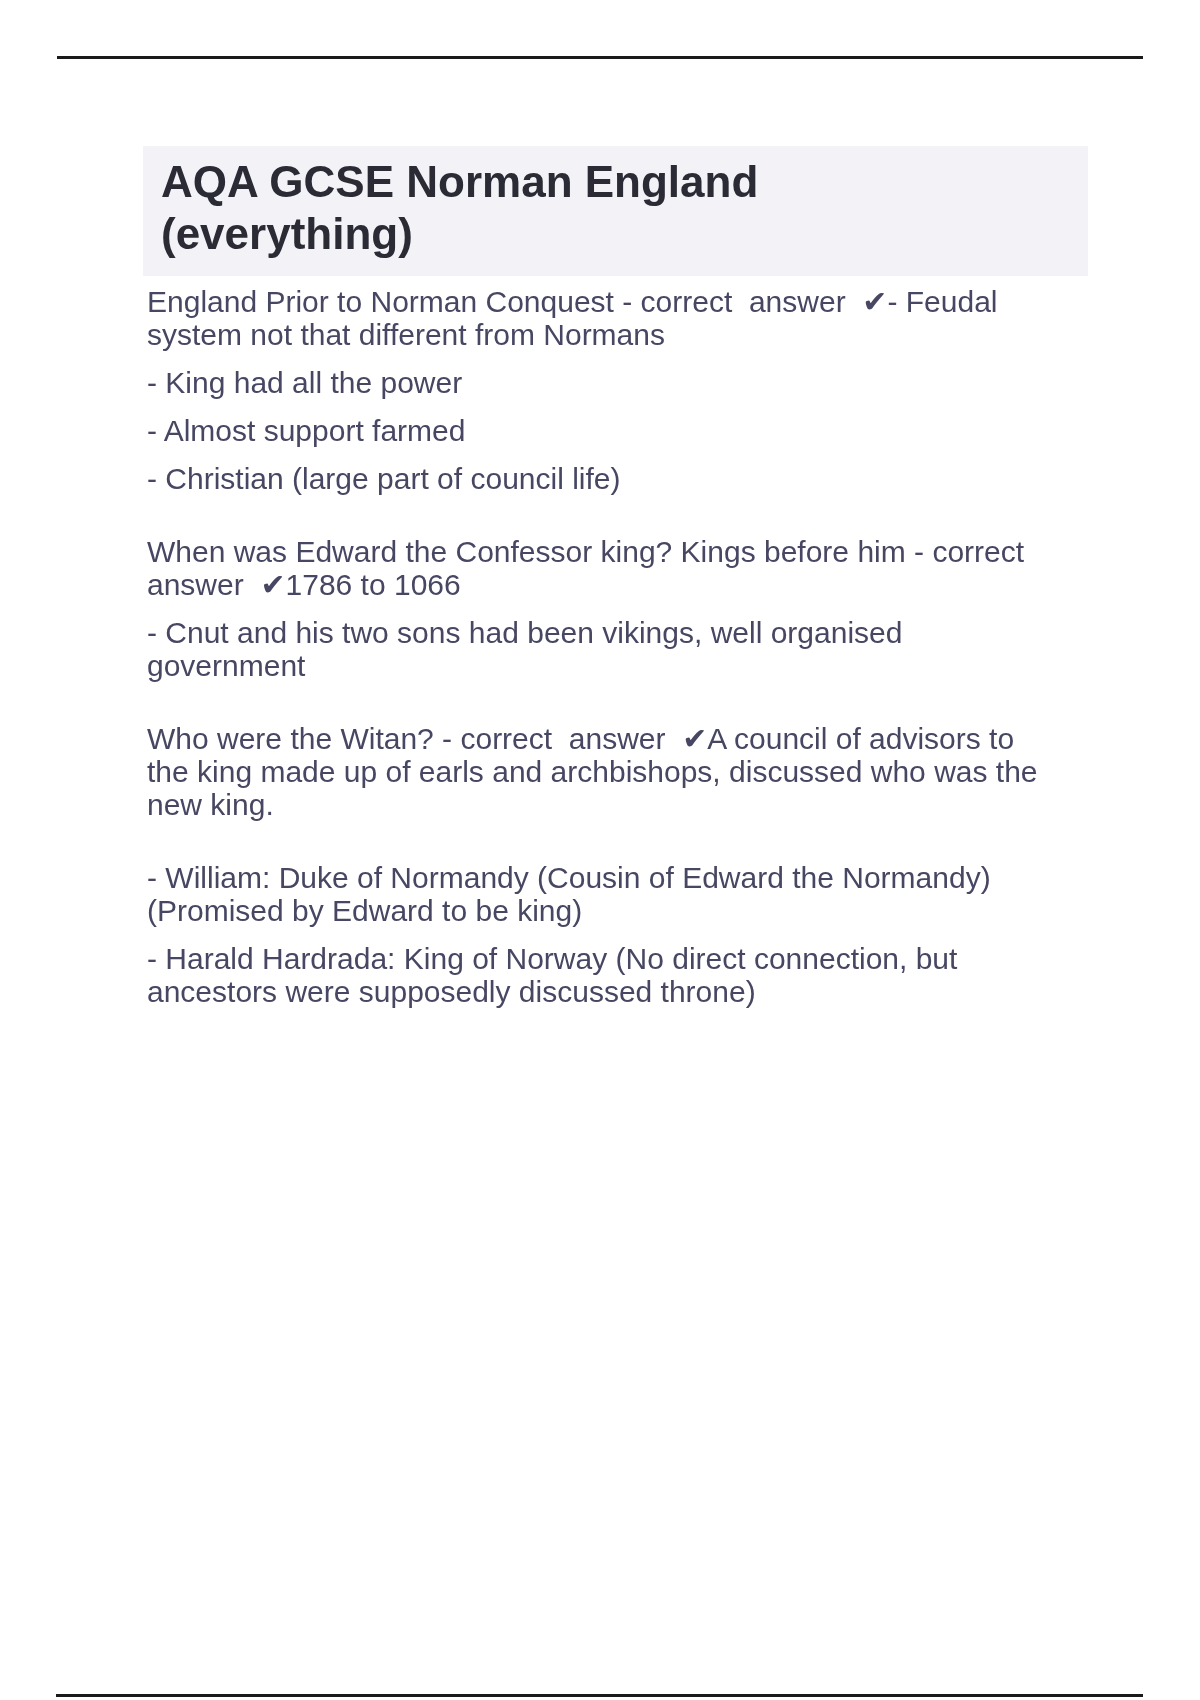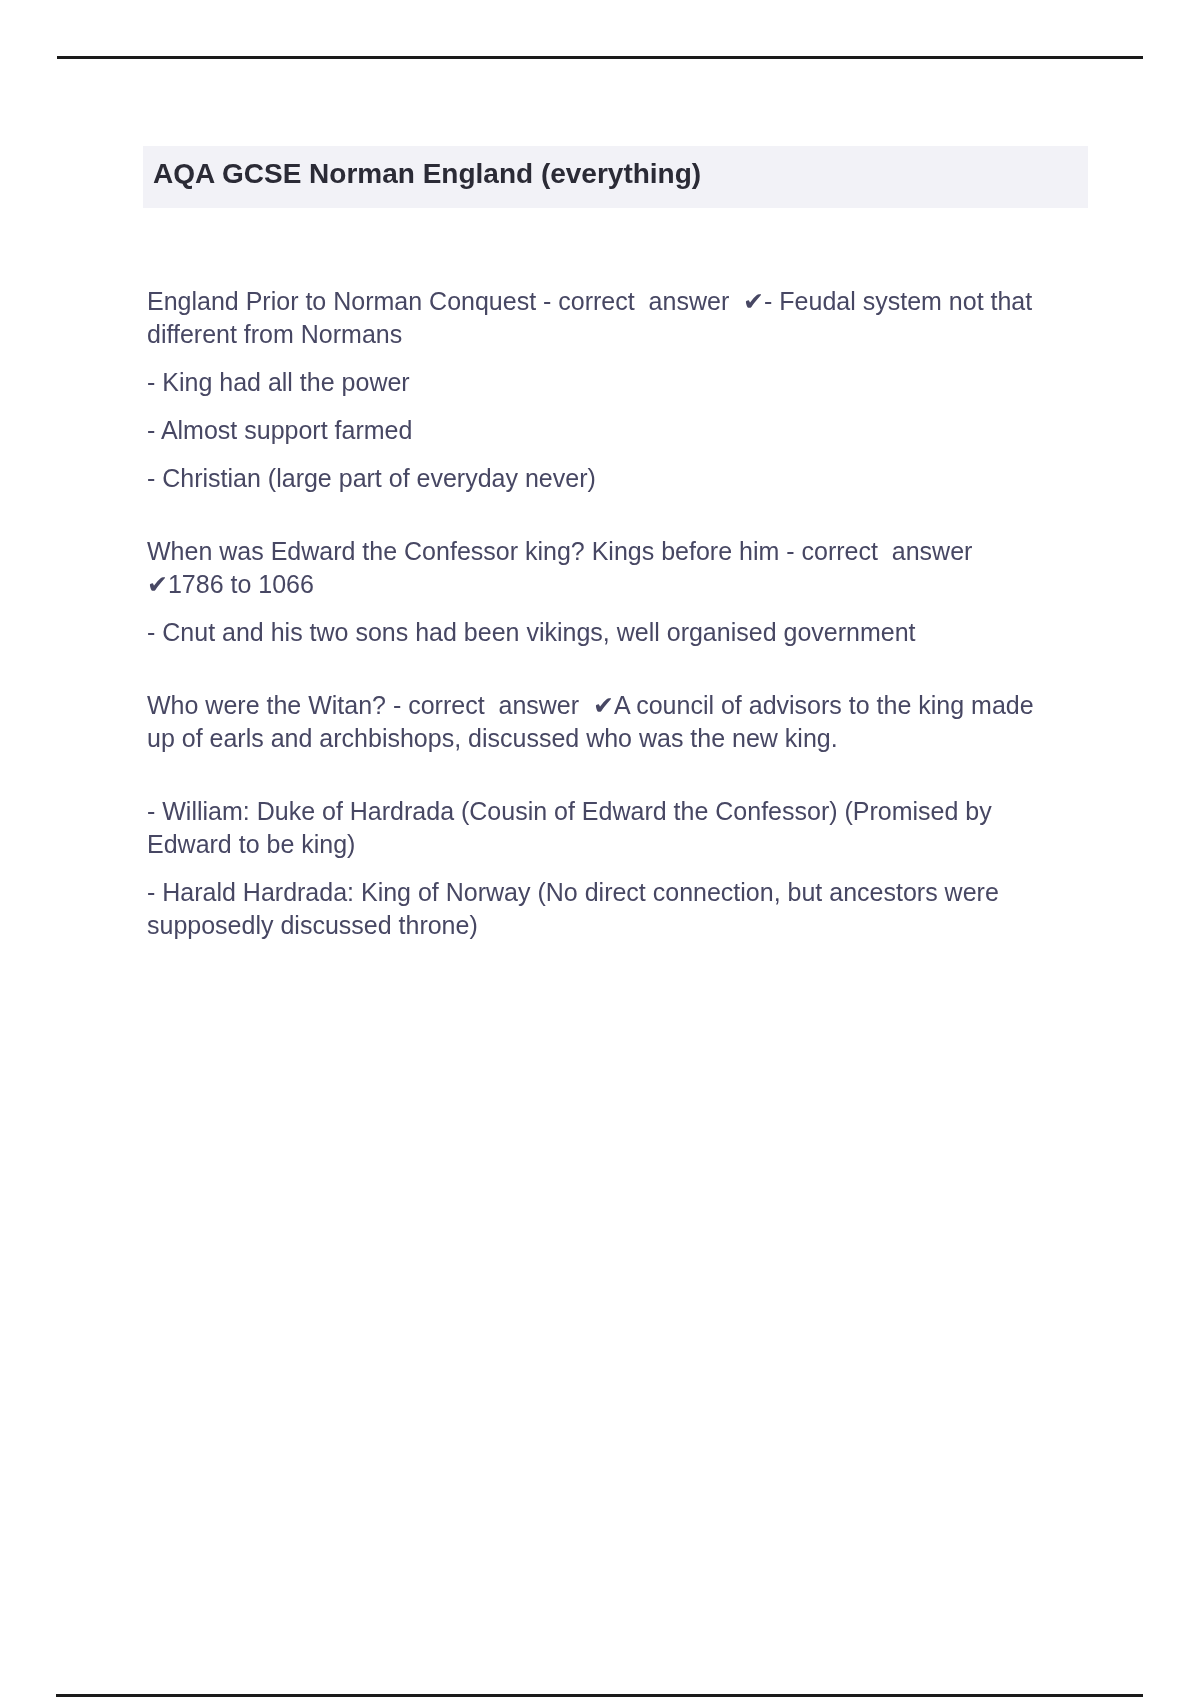--- a/index.html
+++ b/index.html
@@ -33,40 +33,40 @@
   .title-block {
     position: absolute;
     left: 143px;
     top: 146px;
     width: 945px;
     box-sizing: border-box;
     background: #f2f2f7;
     padding: 2px 10px 8px 10px;
   }
   .title-block h1 {
-    margin: 0;
+    margin: 8px;
     max-width: 760px;
-    font-size: 28px;
+    font-size: 44px;
     line-height: 52px;
     font-weight: bold;
     color: #2b2b36;
     letter-spacing: 0px;
   }
   .content {
     position: absolute;
     left: 147px;
     top: 285px;
     width: 900px;
   }
   .qa-section {
     margin: 0 0 40px 0;
   }
   .qa-section p {
     margin: 0 0 15px 0;
-    font-size: 25px;
+    font-size: 30px;
     line-height: 33px;
     color: #474763;
     white-space: pre-wrap;
   }
 </style>
 </head>
 <body>
 
 <div id="page">
 
@@ -75,35 +75,35 @@
   <div class="title-block">
     <h1>AQA GCSE Norman England (everything)</h1>
   </div>
 
   <div class="content">
 
     <div class="qa-section">
       <p>England Prior to Norman Conquest - correct  answer  ✔- Feudal system not that different from Normans</p>
       <p>- King had all the power</p>
       <p>- Almost support farmed</p>
-      <p>- Christian (large part of everyday never)</p>
+      <p>- Christian (large part of council life)</p>
     </div>
 
     <div class="qa-section">
       <p>When was Edward the Confessor king? Kings before him - correct  answer  ✔1786 to 1066</p>
       <p>- Cnut and his two sons had been vikings, well organised government</p>
     </div>
 
     <div class="qa-section">
       <p>Who were the Witan? - correct  answer  ✔A council of advisors to the king made up of earls and archbishops, discussed who was the new king.</p>
     </div>
 
 
     <div class="qa-section">
-      <p>- William: Duke of Hardrada (Cousin of Edward the Confessor) (Promised by Edward to be king)</p>
+      <p>- William: Duke of Normandy (Cousin of Edward the Normandy) (Promised by Edward to be king)</p>
       <p>- Harald Hardrada: King of Norway (No direct connection, but ancestors were supposedly discussed throne)</p>
     </div>
 
   </div>
 
   <div class="rule rule-bottom"></div>
 
 </div>
 
 </body></html>

